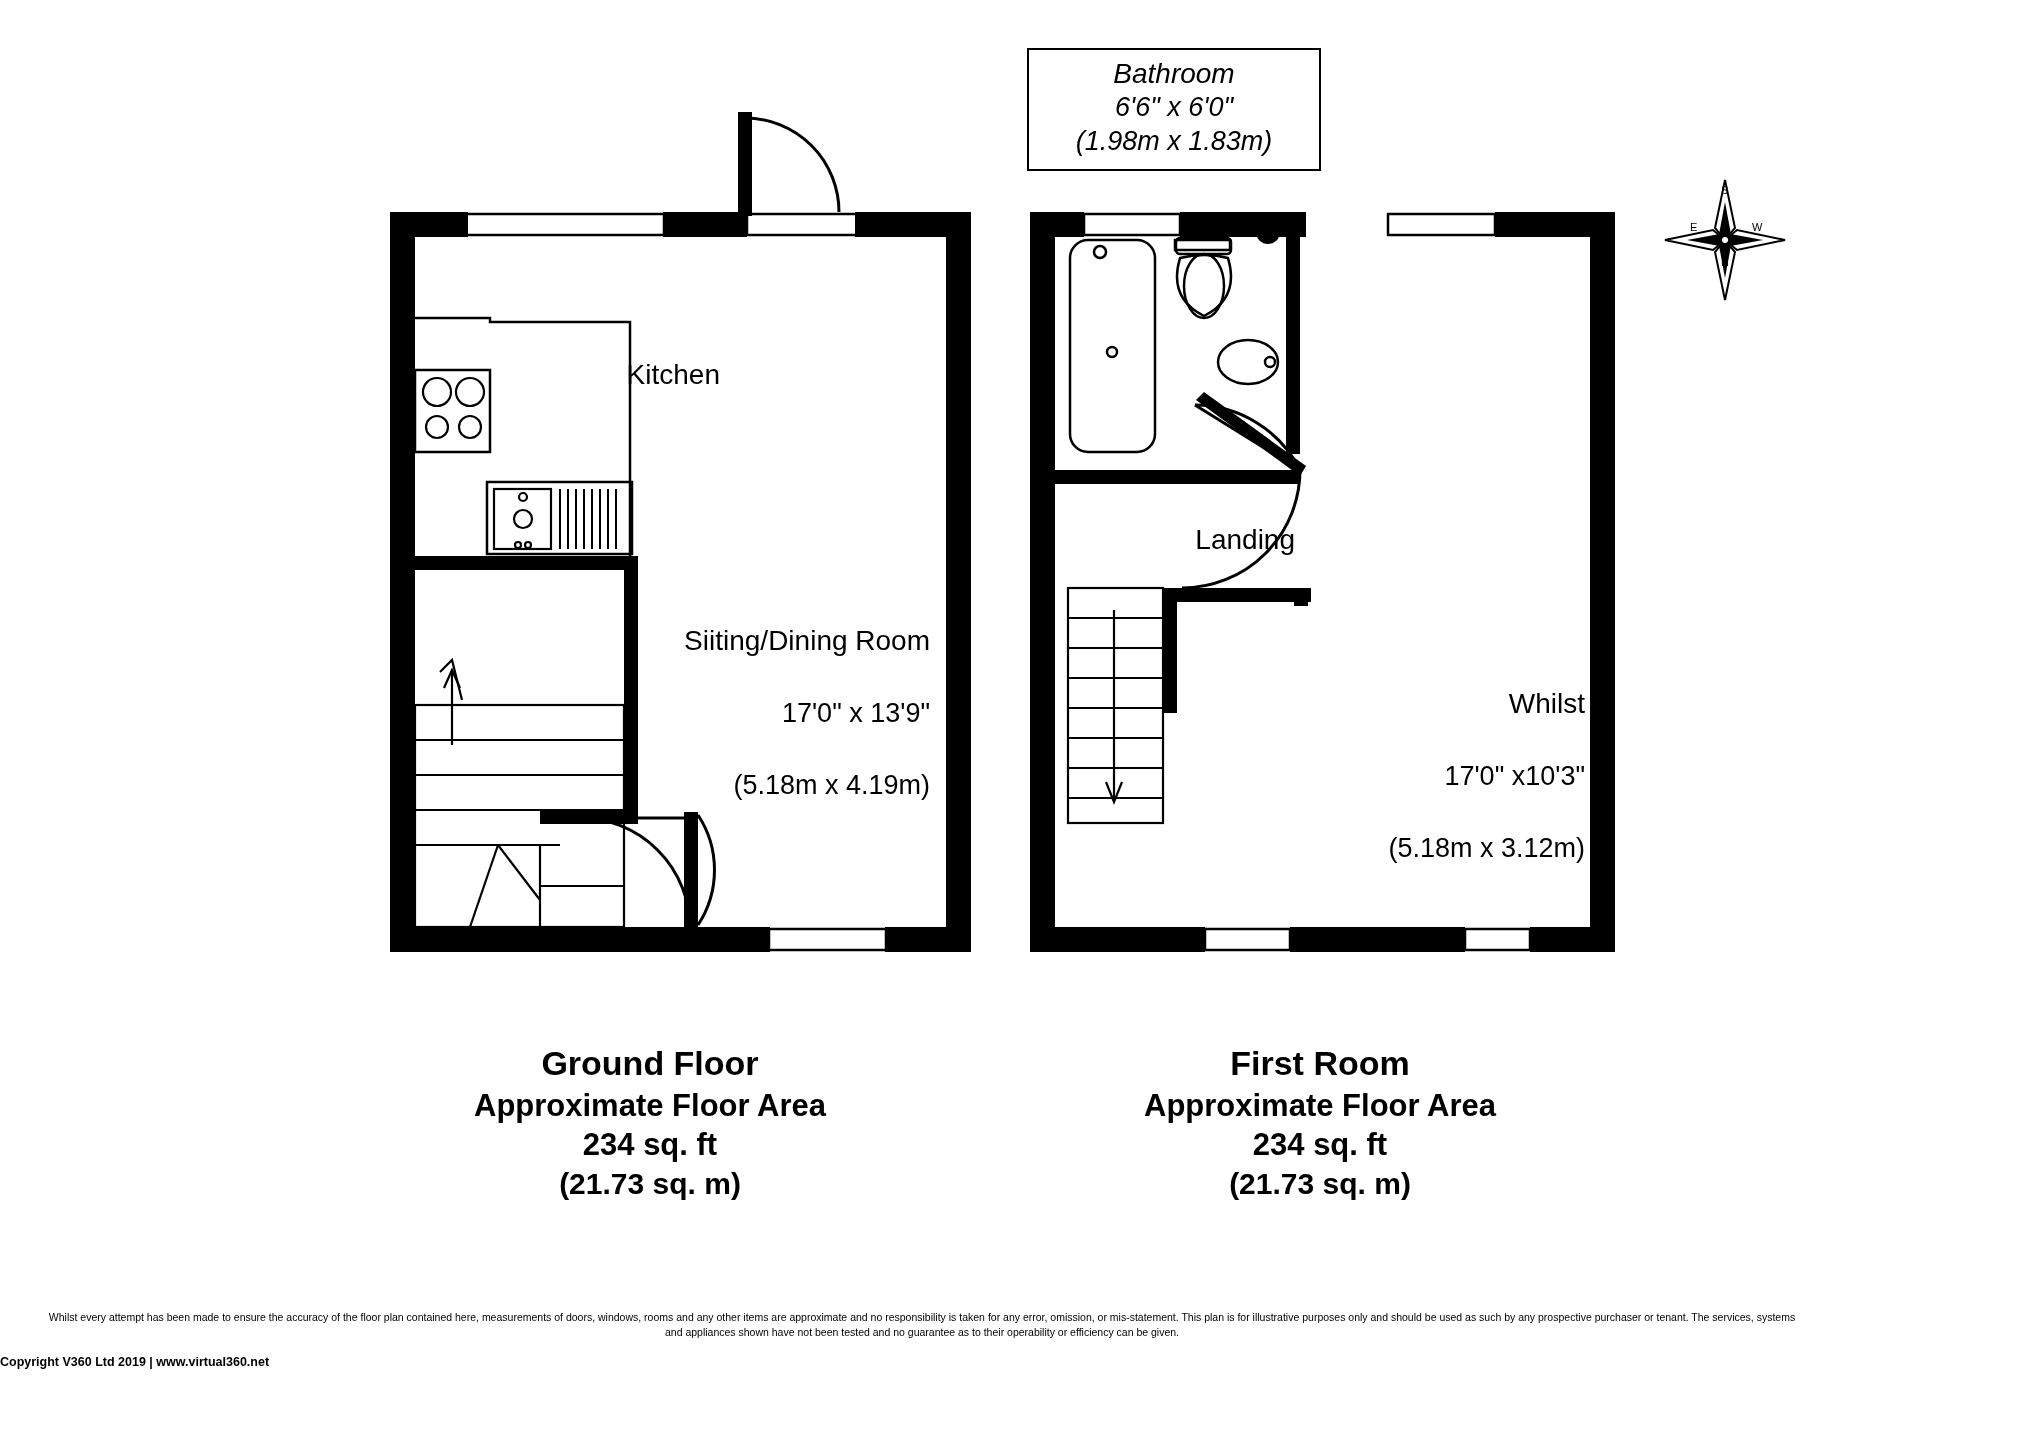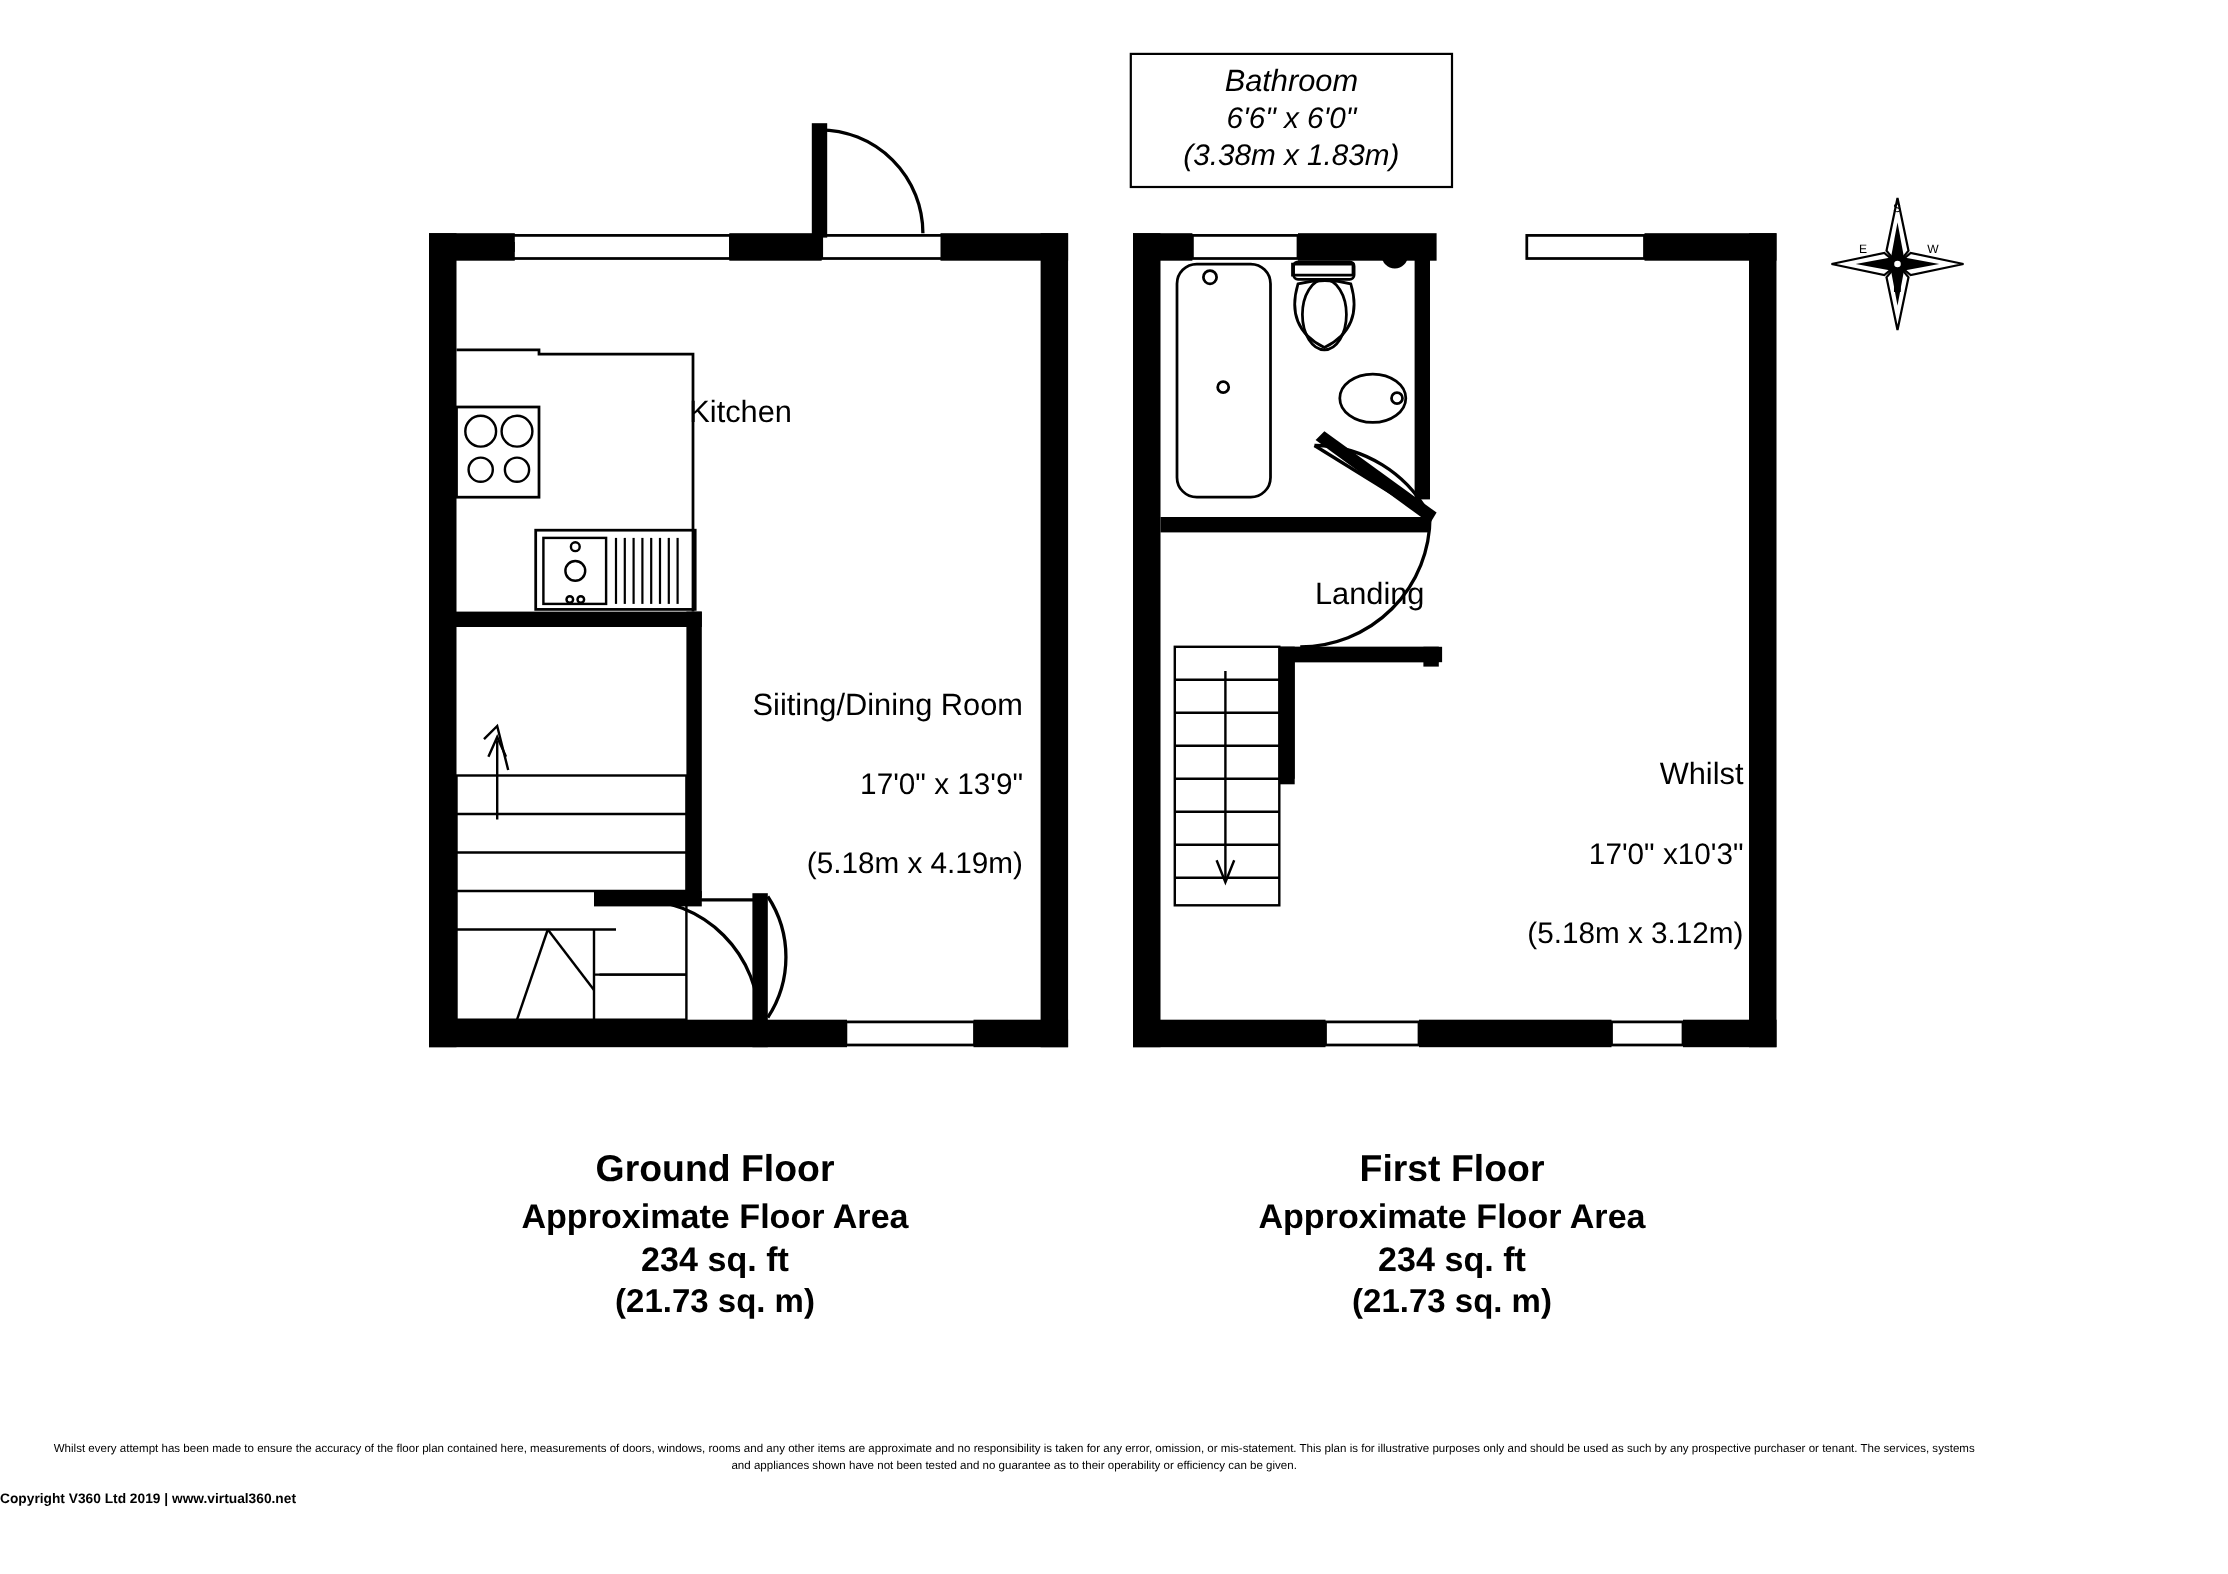--- a/index.html
+++ b/index.html
@@ -273,40 +273,40 @@
 
   <div class="lbl" style="left:530px; top:585px; width:400px;">
     <div class="room-name">Siiting/Dining Room</div>
     <div class="room-dim">17'0" x 13'9"</div>
     <div class="room-dim">(5.18m x 4.19m)</div>
   </div>
 
   <div class="bath-box" style="left:1027px; top:48px; width:262px;">
     <div class="room-name">Bathroom</div>
     <div class="room-dim">6'6" x 6'0"</div>
-    <div class="room-dim">(3.38m x 1.83m)</div>
+    <div class="room-dim">(1.98m x 1.83m)</div>
   </div>
 
   <div class="lbl room-name" style="left:1055px; top:523px; width:240px;">Landing</div>
 
   <div class="lbl" style="left:1245px; top:648px; width:340px;">
     <div class="room-name">Whilst</div>
     <div class="room-dim">17'0" x10'3"</div>
     <div class="room-dim">(5.18m x 3.12m)</div>
   </div>
 
   <div class="floor-title" style="left:330px; top:1042px; width:640px;">
     <div class="t1">Ground Floor</div>
     <div class="t2">Approximate Floor Area</div>
     <div class="t3">234 sq. ft</div>
     <div class="t4">(21.73 sq. m)</div>
   </div>
 
   <div class="floor-title" style="left:1000px; top:1042px; width:640px;">
-    <div class="t1">First Floor</div>
+    <div class="t1">First Room</div>
     <div class="t2">Approximate Floor Area</div>
     <div class="t3">234 sq. ft</div>
     <div class="t4">(21.73 sq. m)</div>
   </div>
 
   <div class="disclaimer" style="top:1310px; padding:0 40px; box-sizing:border-box;">Whilst every attempt has been made to ensure the accuracy of the floor plan contained here, measurements of doors, windows, rooms and any other items are approximate and no responsibility is taken for any error, omission, or mis-statement. This plan is for illustrative purposes only and should be used as such by any prospective purchaser or tenant. The services, systems and appliances shown have not been tested and no guarantee as to their operability or efficiency can be given.</div>
   <div class="copyright" style="top:1355px;">Copyright V360 Ltd 2019 | www.virtual360.net</div>
 
 </div>
 

